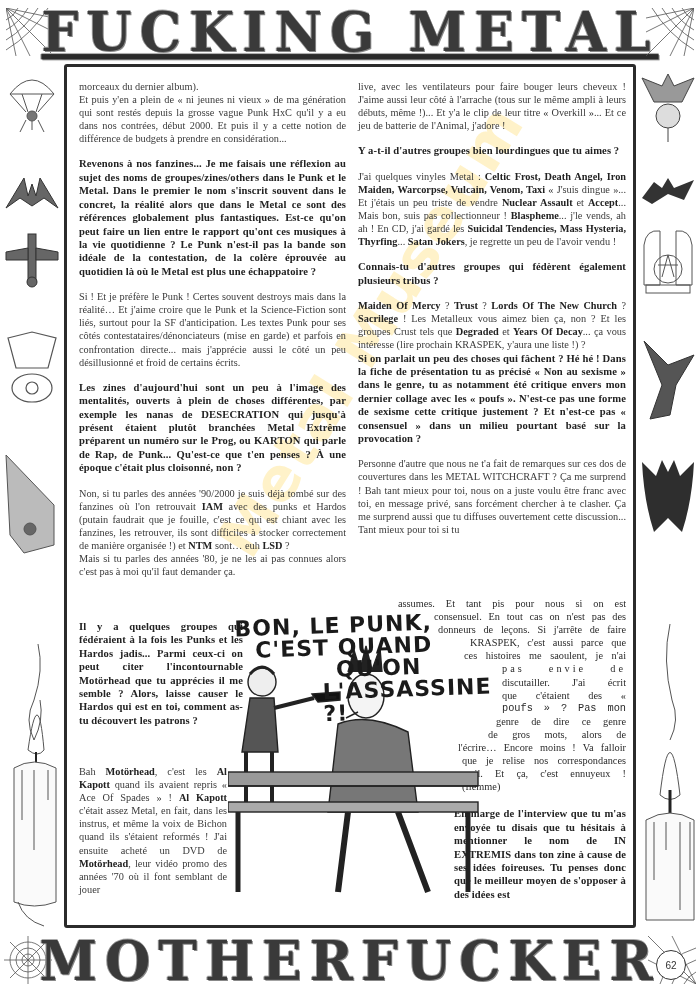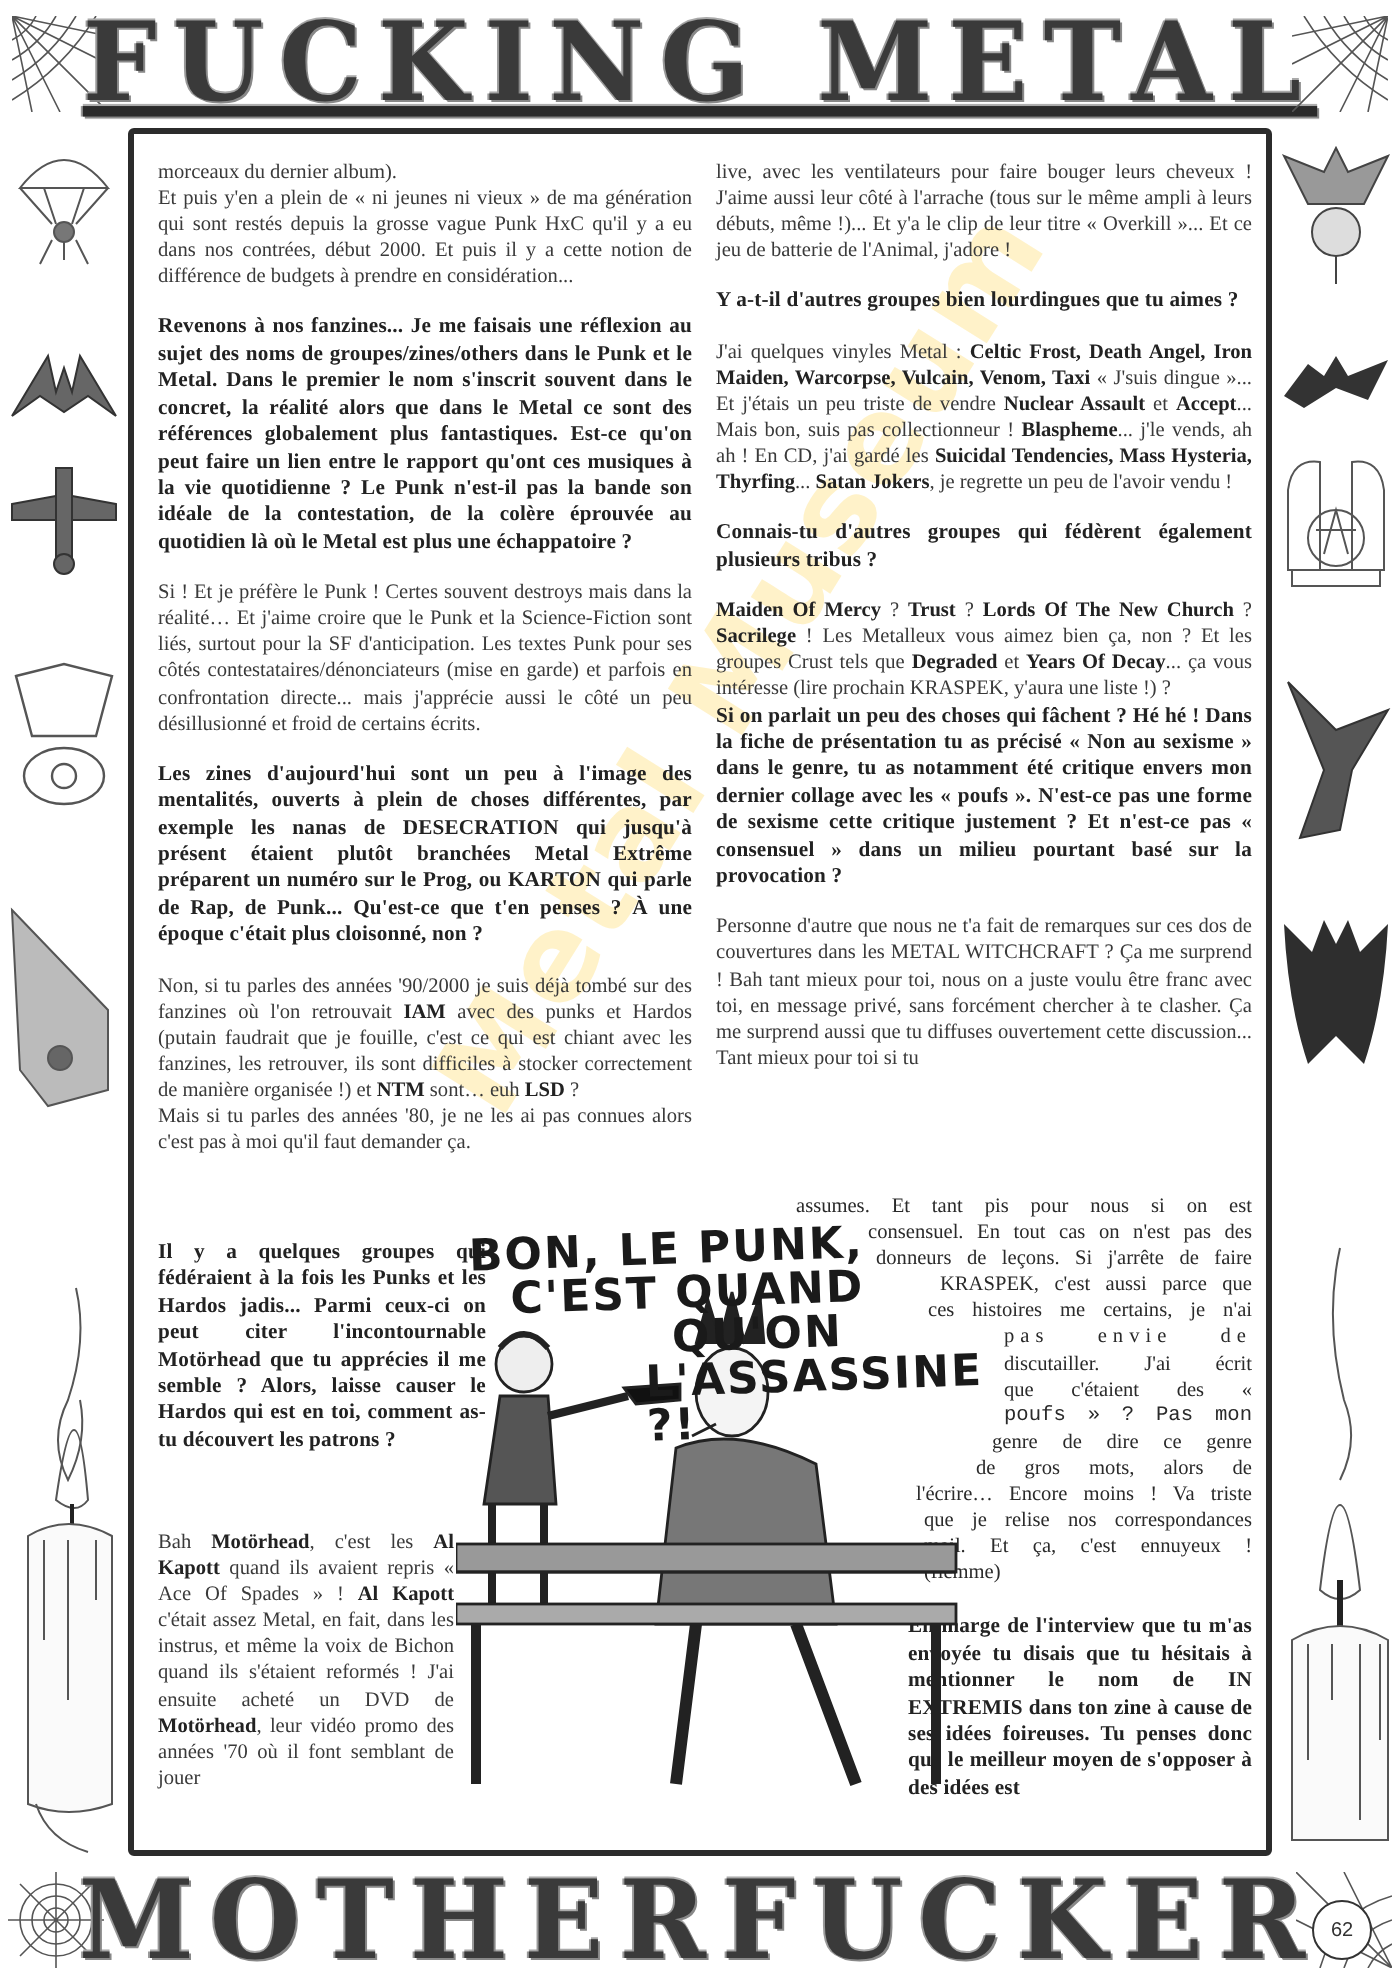--- a/index.html
+++ b/index.html
@@ -201,28 +201,28 @@
   <p class="a tight"><b>Maiden Of Mercy</b><span> ? </span><b>Trust</b><span> ? </span><b>Lords Of The New Church</b><span> ? </span><b>Sacrilege</b><span> ! Les Metalleux vous aimez bien ça, non ? Et les groupes Crust tels que </span><b>Degraded</b><span> et </span><b>Years Of Decay</b><span>... ça vous intéresse (lire prochain KRASPEK, y'aura une liste !) ?</span></p>
   <p class="q">Si on parlait un peu des choses qui fâchent ? Hé hé ! Dans la fiche de présentation tu as précisé « Non au sexisme » dans le genre, tu as notamment été critique envers mon dernier collage avec les « poufs ». N'est-ce pas une forme de sexisme cette critique justement ? Et n'est-ce pas « consensuel » dans un milieu pourtant basé sur la provocation ?</p>
   <p class="a tight">Personne d'autre que nous ne t'a fait de remarques sur ces dos de couvertures dans les METAL WITCHCRAFT ? Ça me surprend ! Bah tant mieux pour toi, nous on a juste voulu être franc avec toi, en message privé, sans forcément chercher à te clasher. Ça me surprend aussi que tu diffuses ouvertement cette discussion... Tant mieux pour toi si tu</p>
 </div>
 
 <div class="col right-bottom" style="text-align:right;">
   <div style="padding-left:40px; text-align:justify; text-align-last:justify;">assumes. Et tant pis pour nous si on est</div>
   <div style="padding-left:76px; text-align:justify; text-align-last:justify;">consensuel. En tout cas on n'est pas des</div>
   <div style="padding-left:80px; text-align:justify; text-align-last:justify;">donneurs de leçons. Si j'arrête de faire</div>
   <div style="padding-left:112px; text-align:justify; text-align-last:justify;">KRASPEK, c'est aussi parce que</div>
-  <div style="padding-left:106px; text-align:justify; text-align-last:justify;">ces histoires me certains, je n'ai</div>
+  <div style="padding-left:106px; text-align:justify; text-align-last:justify;">ces histoires me saoulent, je n'ai</div>
   <div style="padding-left:144px; text-align:justify; text-align-last:justify; letter-spacing:3px;">pas envie de</div>
   <div style="padding-left:144px; text-align:justify; text-align-last:justify;">discutailler. J'ai écrit</div>
   <div style="padding-left:144px; text-align:justify; text-align-last:justify;">que c'étaient des «</div>
   <div style="padding-left:144px; text-align:justify; text-align-last:justify;font-family:Liberation Mono, monospace;">poufs » ? Pas mon</div>
   <div style="padding-left:138px; text-align:justify; text-align-last:justify;">genre de dire ce genre</div>
   <div style="padding-left:130px; text-align:justify; text-align-last:justify;">de gros mots, alors de</div>
-  <div style="padding-left:100px; text-align:justify; text-align-last:justify;">l'écrire… Encore moins ! Va triste</div>
+  <div style="padding-left:100px; text-align:justify; text-align-last:justify;">l'écrire… Encore moins ! Va falloir</div>
   <div style="padding-left:104px; text-align:justify; text-align-last:justify;">que je relise nos correspondances</div>
   <div style="padding-left:104px; text-align:justify; text-align-last:justify;">mail. Et ça, c'est ennuyeux !</div>
   <div style="padding-left:104px; text-align:left;">(flemme)</div>
   <p class="q" style="margin-top:14px; padding-left:96px; text-align:justify;">En marge de l'interview que tu m'as envoyée tu disais que tu hésitais à mentionner le nom de IN EXTREMIS dans ton zine à cause de ses idées foireuses. Tu penses donc que le meilleur moyen de s'opposer à des idées est</p>
 </div>
 
 <div class="illu">
   <svg viewBox="0 0 262 290">
     <g stroke="#222" fill="none" stroke-width="1.4">
 

